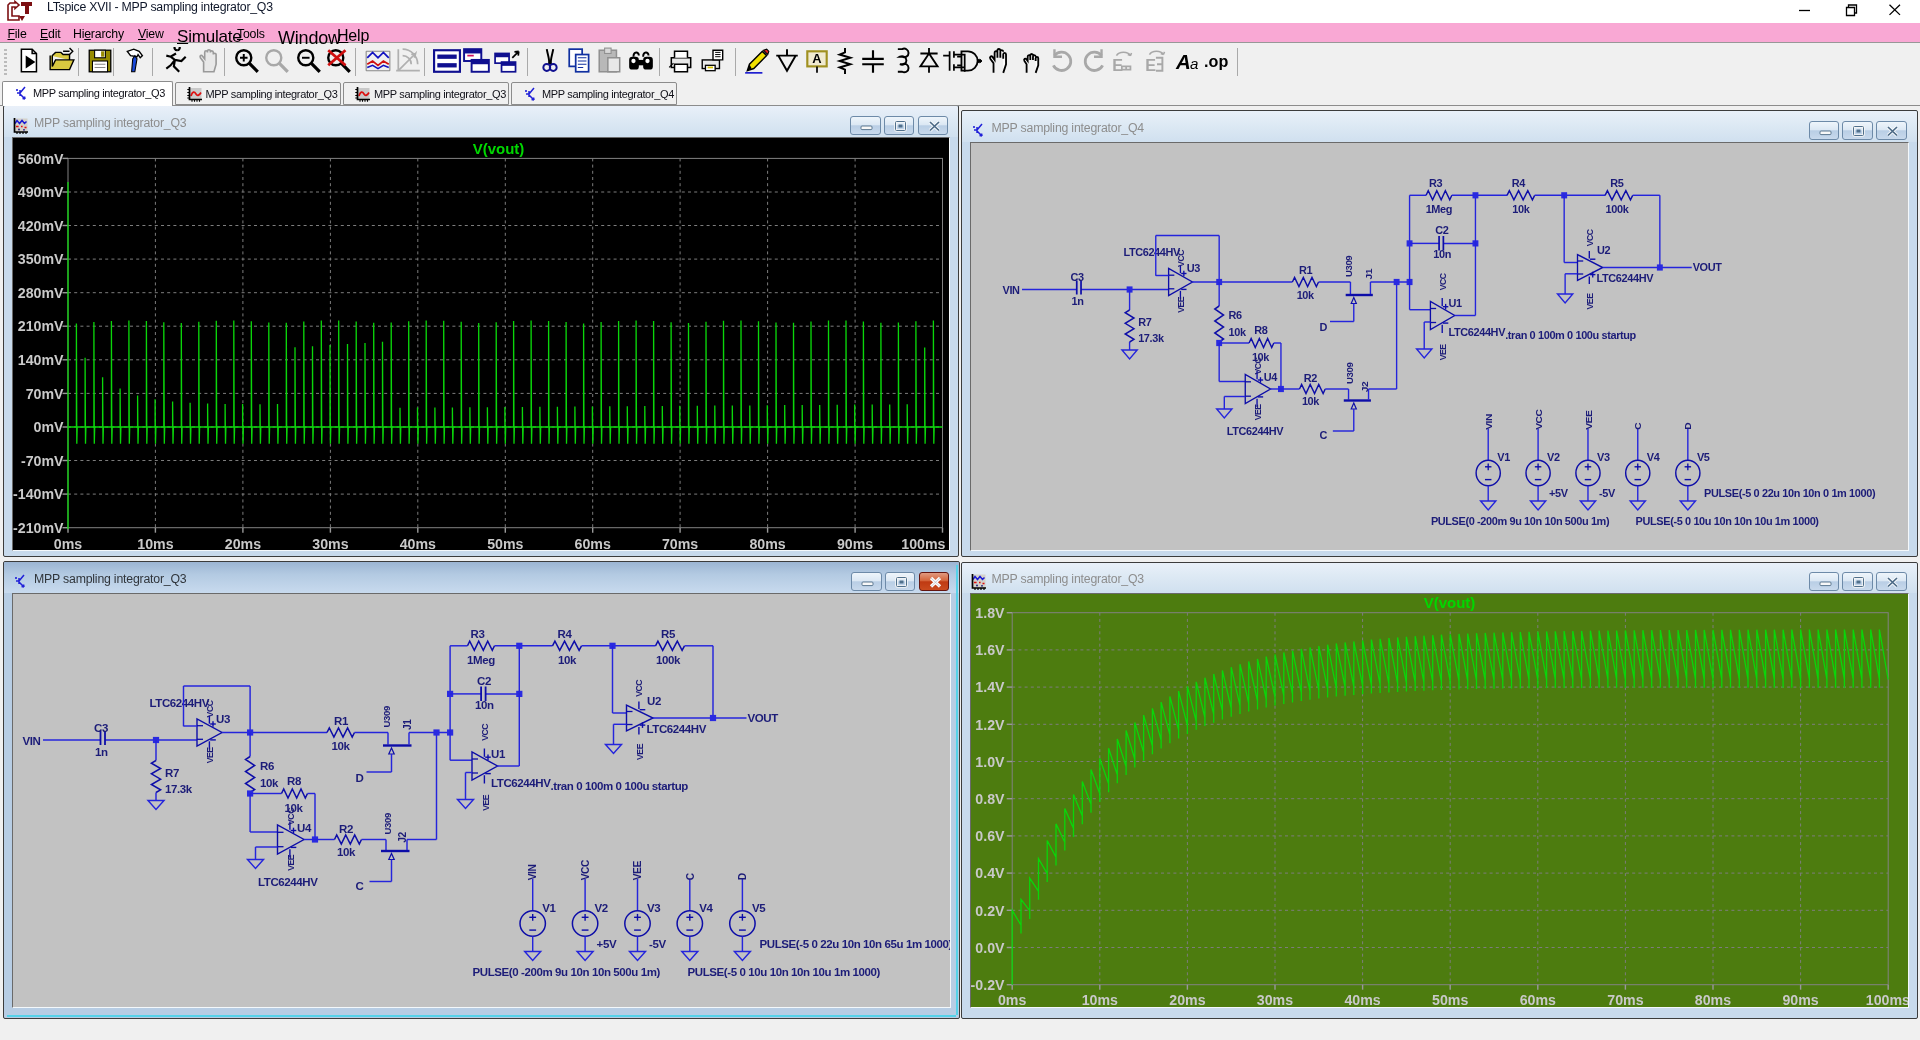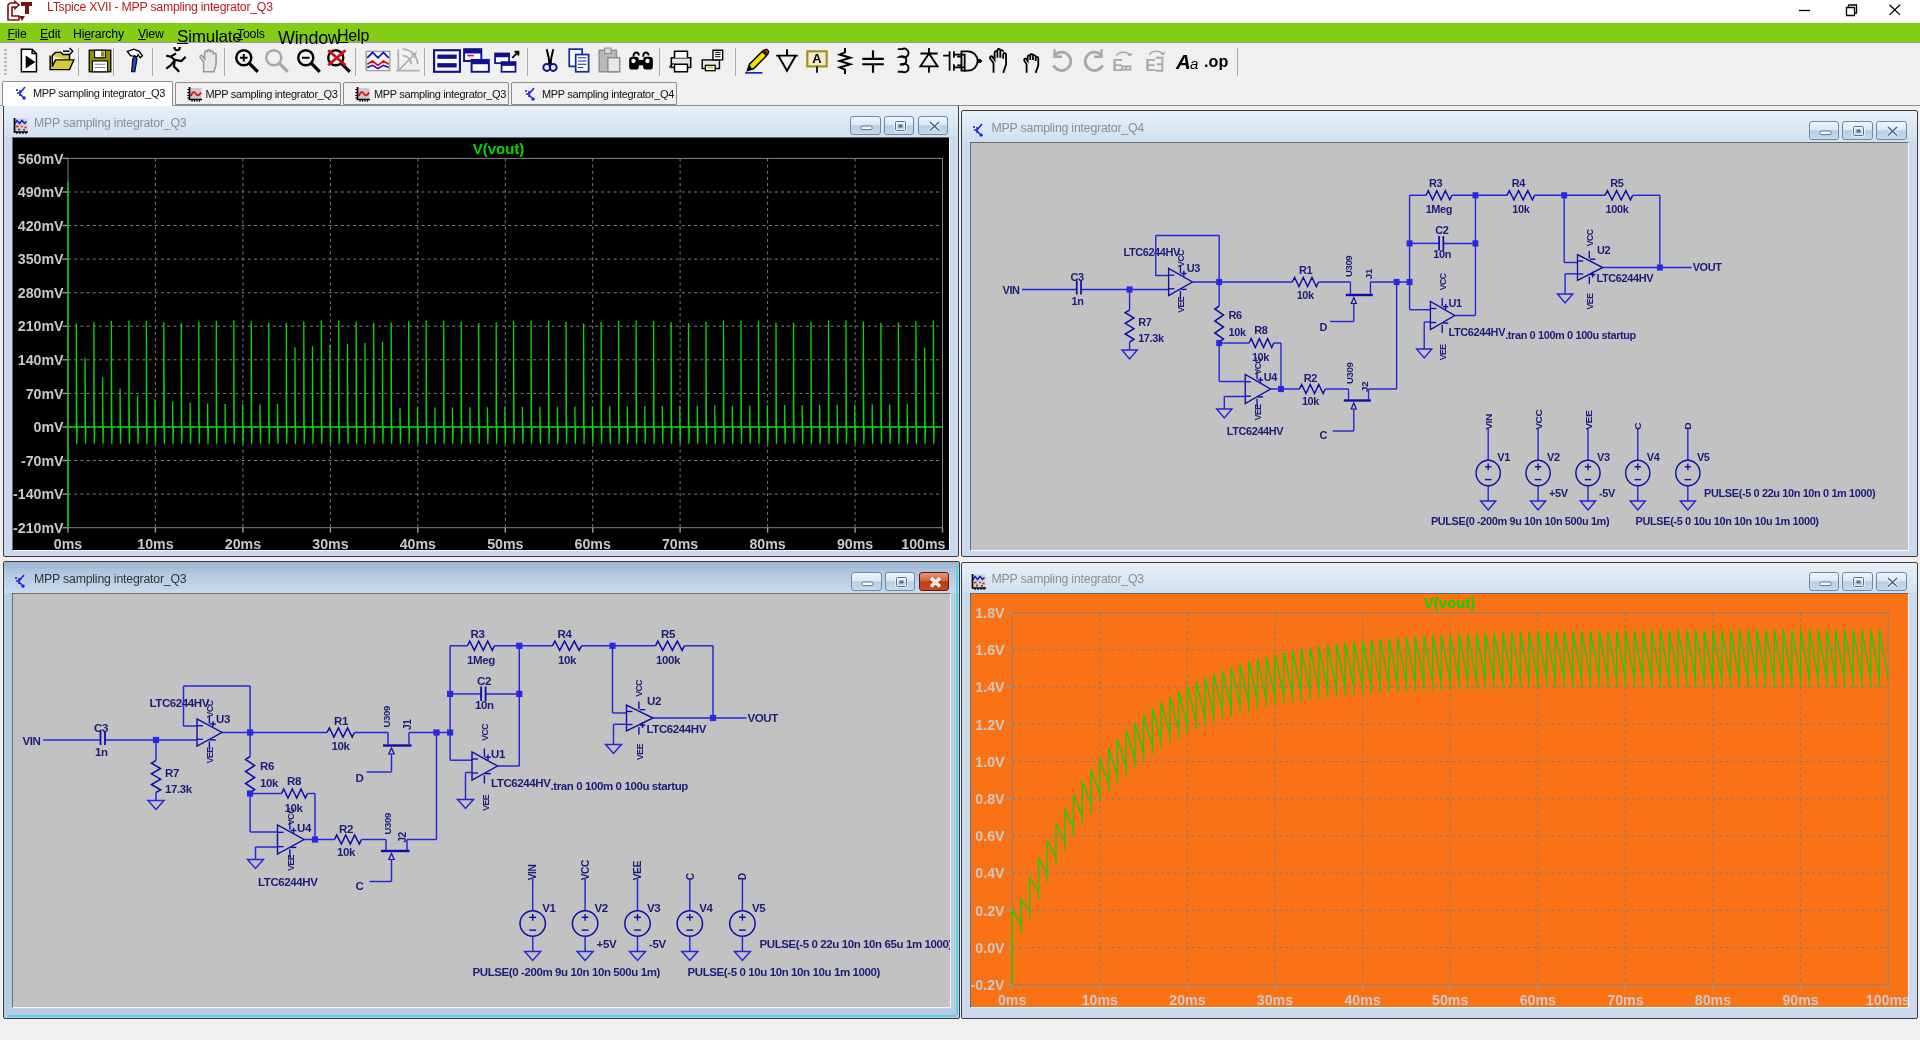--- a/index.html
+++ b/index.html
@@ -5,29 +5,29 @@
   font-family:"Liberation Sans", sans-serif; background:#f0f0f0; }
 svg text { font-family:"Liberation Sans", sans-serif; }
 </style></head><body>
 
 <div style="position:absolute;left:0;top:0;width:1920px;height:22.5px;background:#fff">
   <div style="position:absolute;left:5px;top:0px"><svg width="30" height="22" viewBox="0 0 30 22">
         <path d="M3,20 L3,5 L5,3 L10,3 L10,1.5 L14,5 L10,8.5 L10,7 L7,7 L7,16 L14,16 L14,20 Z" fill="none" stroke="#7c0f12" stroke-width="1.6"></path>
         <path d="M16,2 L27,2 L27,6 L24,6 L24,14 L20,14 L20,6 L16,6 Z" fill="#7c0f12"></path>
         <path d="M14,16 L20,16 L17,21 Z" fill="#7c0f12"></path>
       </svg></div>
-  <div style="position:absolute;left:47px;top:0;font-size:12.3px;letter-spacing:-0.25px;color:#b91c1c">LTspice XVII - MPP sampling integrator_Q3</div>
+  <div style="position:absolute;left:47px;top:0;font-size:12.3px;letter-spacing:-0.25px;color:#0f172a">LTspice XVII - MPP sampling integrator_Q3</div>
   <svg width="130" height="20" style="position:absolute;left:1785px;top:0">
     <path d="M14,10.5 h11" stroke="#000" stroke-width="1.3"></path>
     <path d="M61.5,7.5 h8 v8 h-8 z M63.5,7.5 v-2.5 h8 v8 h-2.5" stroke="#000" stroke-width="1.3" fill="none"></path>
     <path d="M104.5,4.7 l10.5,10.2 M115,4.7 l-10.5,10.2" stroke="#000" stroke-width="1.3"></path>
   </svg>
 </div>
 
-<div style="position:absolute;left:0;top:22.5px;width:1920px;height:20.5px;background:#84cc16;border-bottom:1px solid #989898;box-sizing:border-box">
+<div style="position:absolute;left:0;top:22.5px;width:1920px;height:20.5px;background:#f9a8d4;border-bottom:1px solid #989898;box-sizing:border-box">
 <div style="position:absolute;left:7.5px;top:4px;font-size:12.3px;letter-spacing:-0.2px;color:#000"><span style="text-decoration:underline">F</span>ile</div>
     <div style="position:absolute;left:40px;top:4px;font-size:12.3px;letter-spacing:-0.2px;color:#000"><span style="text-decoration:underline">E</span>dit</div>
     <div style="position:absolute;left:73px;top:4px;font-size:12.3px;letter-spacing:-0.2px;color:#000">Hi<span style="text-decoration:underline">e</span>rarchy</div>
     <div style="position:absolute;left:138px;top:4px;font-size:12.3px;letter-spacing:-0.2px;color:#000"><span style="text-decoration:underline">V</span>iew</div>
     <div style="position:absolute;left:177px;top:4px;font-size:17px;letter-spacing:-0.2px;color:#000"><span style="text-decoration:underline">S</span>imulate</div>
     <div style="position:absolute;left:237px;top:4px;font-size:12.3px;letter-spacing:-0.2px;color:#000"><span style="text-decoration:underline">T</span>ools</div>
     <div style="position:absolute;left:278px;top:5px;font-size:18px;letter-spacing:-0.2px;color:#000"><span style="text-decoration:underline">W</span>indow</div>
     <div style="position:absolute;left:337px;top:4px;font-size:16px;letter-spacing:-0.2px;color:#000"><span style="text-decoration:underline">H</span>elp</div>
 </div>
 
@@ -869,21 +869,21 @@
       </svg></div>
     <div style="position:absolute;left:880.8px;top:9.5px;width:30.5px;height:19px;background:linear-gradient(#eef5fb 0%,#dce8f4 45%,#b9cee5 52%,#c8d9ec 100%);border:1px solid #6d8aa8;border-radius:3px;box-sizing:border-box;overflow:hidden"><svg width="30.5" height="19">
         <rect x="10.5" y="4.5" width="10" height="9" rx="1" fill="none" stroke="#f6f6f6" stroke-width="2.6"></rect>
         <rect x="10.5" y="4.5" width="10" height="9" rx="1" fill="none" stroke="#50708c" stroke-width="1"></rect>
         <rect x="13.5" y="7.5" width="4" height="3" fill="#50708c"></rect>
       </svg></div>
     <div style="position:absolute;left:914.5px;top:9.5px;width:30.5px;height:19px;background:linear-gradient(#eef5fb 0%,#dce8f4 45%,#b9cee5 52%,#c8d9ec 100%);border:1px solid #6d8aa8;border-radius:3px;box-sizing:border-box;overflow:hidden"><svg width="30.5" height="19">
         <path d="M11,5 L20,13.5 M20,5 L11,13.5" stroke="#f6f9fc" stroke-width="3.4"></path>
         <path d="M11,5 L20,13.5 M20,5 L11,13.5" stroke="#4c6a86" stroke-width="1.7"></path>
       </svg></div>
- <div style="position:absolute;left:8px;top:30.5px;right:8px;bottom:10px;background:#f97316;
+ <div style="position:absolute;left:8px;top:30.5px;right:8px;bottom:10px;background:#4d7c0f;
    border-top:1.5px solid #6a6a6a;border-left:1.5px solid #6a6a6a;border-right:1.5px solid #f4f8fb;
    border-bottom:1.5px solid #f4f8fb;box-sizing:border-box;overflow:hidden">
    <div style="position:relative;width:100%;height:100%;overflow:hidden">
         <svg width="941" height="415" style="position:absolute;left:0;top:0">
           <g transform="translate(-968.5,-594.5)">
             <rect x="1009.7" y="613.2" width="876.0" height="372.0" fill="none" stroke="#828282" stroke-width="1"></rect>
             <line x1="1009.7" y1="650.4" x2="1885.7" y2="650.4" stroke="#7d7d7d" stroke-width="1" stroke-dasharray="3 3.2"></line>
             <line x1="1009.7" y1="687.6" x2="1885.7" y2="687.6" stroke="#7d7d7d" stroke-width="1" stroke-dasharray="3 3.2"></line>
             <line x1="1009.7" y1="724.8" x2="1885.7" y2="724.8" stroke="#7d7d7d" stroke-width="1" stroke-dasharray="3 3.2"></line>
             <line x1="1009.7" y1="762.0" x2="1885.7" y2="762.0" stroke="#7d7d7d" stroke-width="1" stroke-dasharray="3 3.2"></line>

